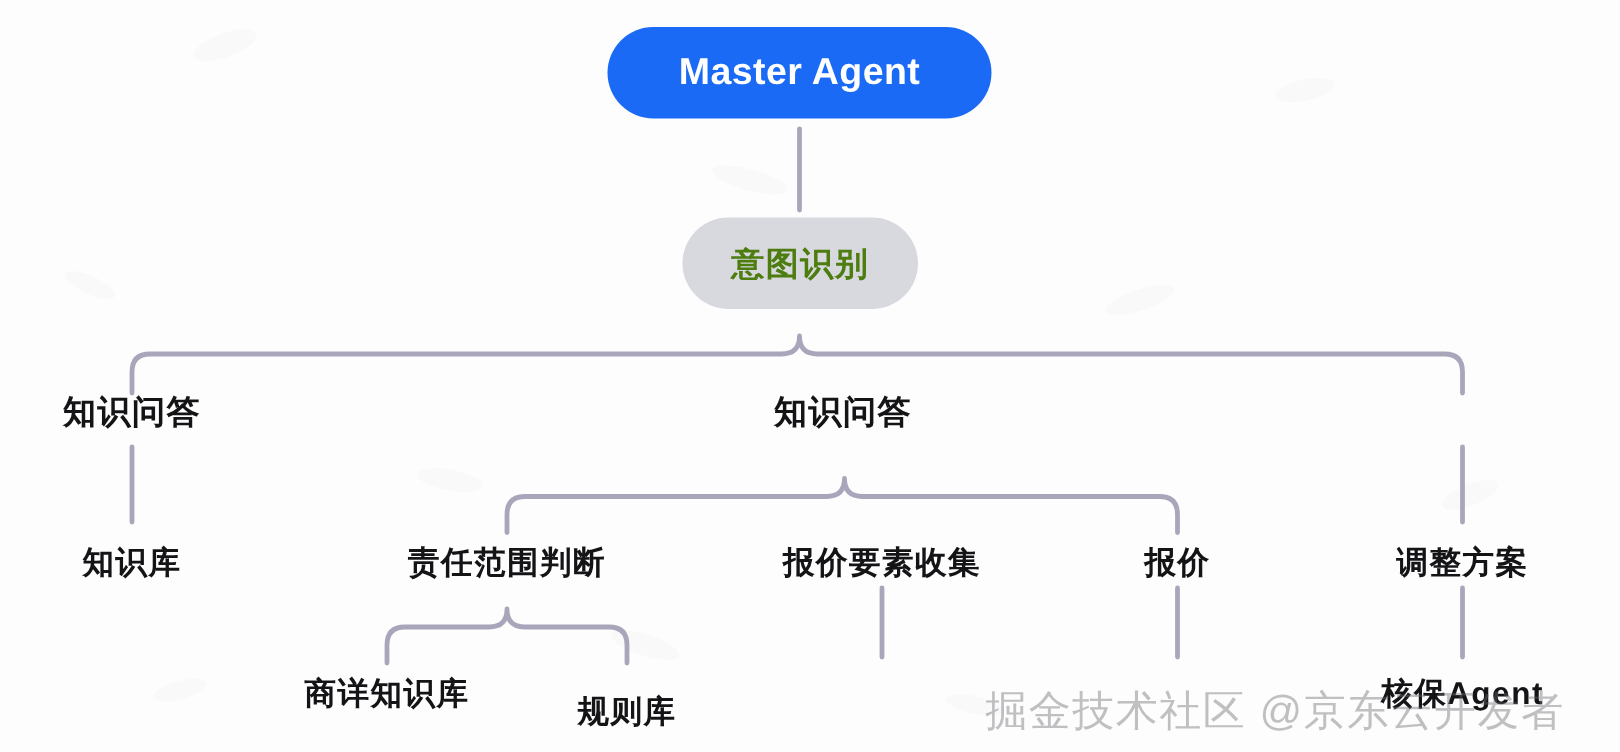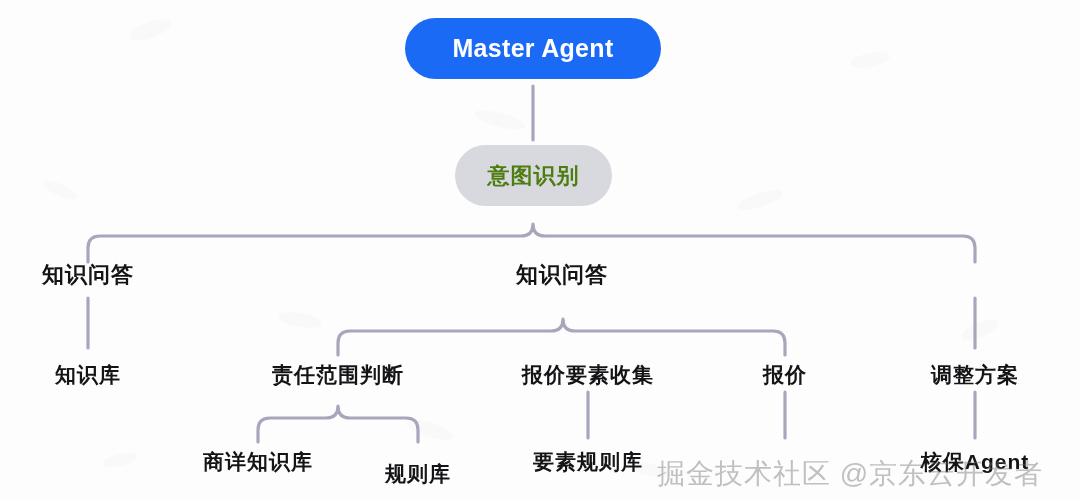--- a/index.html
+++ b/index.html
@@ -145,18 +145,17 @@
   <div class="label label-l3" style="left:562px; top:260px;">知识问答</div>
 
   <div class="label label-l4" style="left:88px;  top:361px;">知识库</div>
   <div class="label label-l4" style="left:338px; top:361px;">责任范围判断</div>
   <div class="label label-l4" style="left:588px; top:361px;">报价要素收集</div>
   <div class="label label-l4" style="left:785px; top:361px;text-align:right;">报价</div>
   <div class="label label-l5" style="left:258px; top:448px;">商详知识库</div>
 
   <div class="label label-l4" style="left:975px; top:361px;">调整方案</div>
   <div class="label label-l5" style="left:418px; top:448px;margin-top:12px;">规则库</div>
-  <div class="label label-l5" style="left:588px; top:448px;">要素规则库</div>
   <div class="label label-l5" style="left:975px; top:448px;">核保Agent</div>
 
   <div class="watermark" style="left:850px; top:455px;">掘金技术社区 @京东云开发者</div>
 
 </div>
 
 </body></html>

